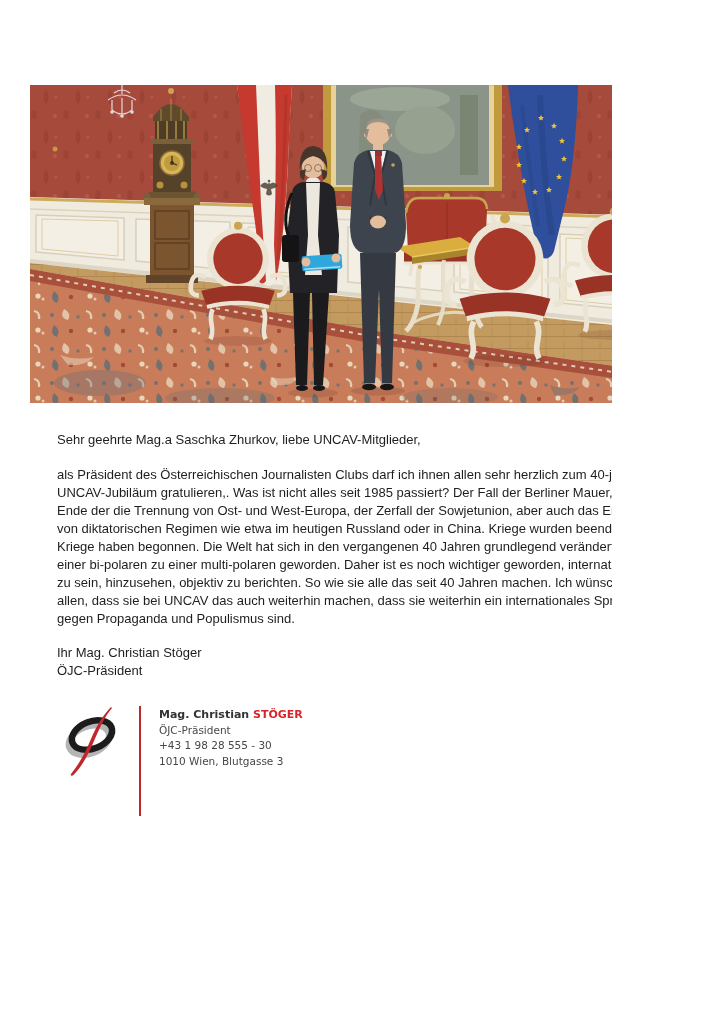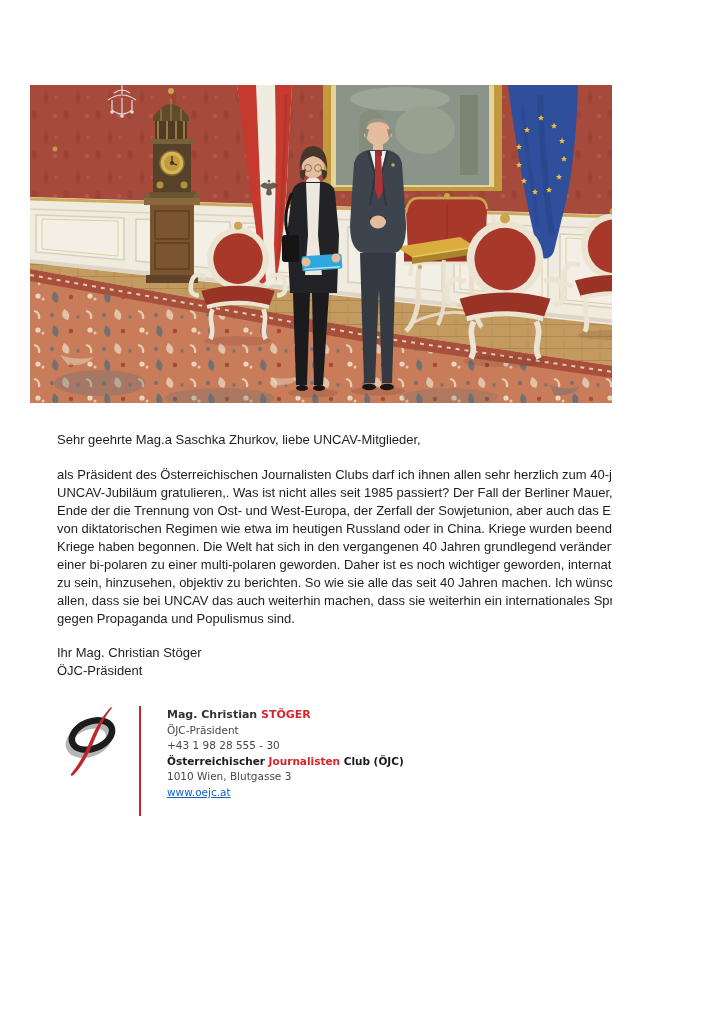--- a/index.html
+++ b/index.html
@@ -6,21 +6,21 @@
   .page{position:relative;width:612px;height:1024px;background:#ffffff;overflow:hidden;
         font-family:"Liberation Sans",sans-serif;}
   .photo{position:absolute;left:30px;top:85px;width:658px;height:318px;}
   .photo svg{display:block;}
   .letter{position:absolute;left:57px;top:431px;width:614px;font-size:13px;line-height:18px;
           color:#1e1e1e;font-family:"Liberation Sans",sans-serif;}
   .letter p{margin:17px 0 16px 0;}
   .letter .closing{margin:0;}
   .sig-logo{position:absolute;left:60px;top:704px;width:64px;height:78px;}
   .sig-divider{position:absolute;left:139px;top:706px;width:2px;height:110px;background:#c0272d;}
-  .sig-text{position:absolute;left:167px;top:707px;font-family:"DejaVu Sans",sans-serif;
+  .sig-text{position:absolute;left:159px;top:707px;font-family:"DejaVu Sans",sans-serif;
             font-size:10.5px;line-height:15.6px;color:#474747;}
   .sig-name{font-weight:bold;font-size:11px;color:#333333;}
   .sig-org{font-weight:bold;color:#1a1a1a;}
   .red{color:#d8232a;}
   .link{color:#0f62c5;text-decoration:underline;cursor:pointer;}
 </style>
 </head>
 <body>
 
 <div class="page">
@@ -277,18 +277,16 @@
     <ellipse cx="32" cy="30" rx="21" ry="13.5" transform="rotate(-22 32 30)" fill="none" stroke="#1c1c1c" stroke-width="6.5"></ellipse>
     <path d="M51,2 C43,10 36,22 31,34 C26,46 20,58 11,69 C10,71 12,71.5 14,69.5 C23,60 29,48 34,36 C39,24 45,11 52,3 Z" fill="#c0272d"></path>
   </svg>
 
   <div class="sig-divider"></div>
 
   <div class="sig-text">
     <div class="sig-name"><span>Mag. Christian </span><span class="red">STÖGER</span></div>
     <div>ÖJC-Präsident</div>
     <div>+43 1 98 28 555 - 30</div>
-    <div class="sig-org"><span>Österreichischer </span><span class="red">Journalisten</span><span> Club (ÖJC)</span></div>
     <div>1010 Wien, Blutgasse 3</div>
-    <div><a class="link">www.oejc.at</a></div>
   </div>
 
 </div>
 
 </body></html>

